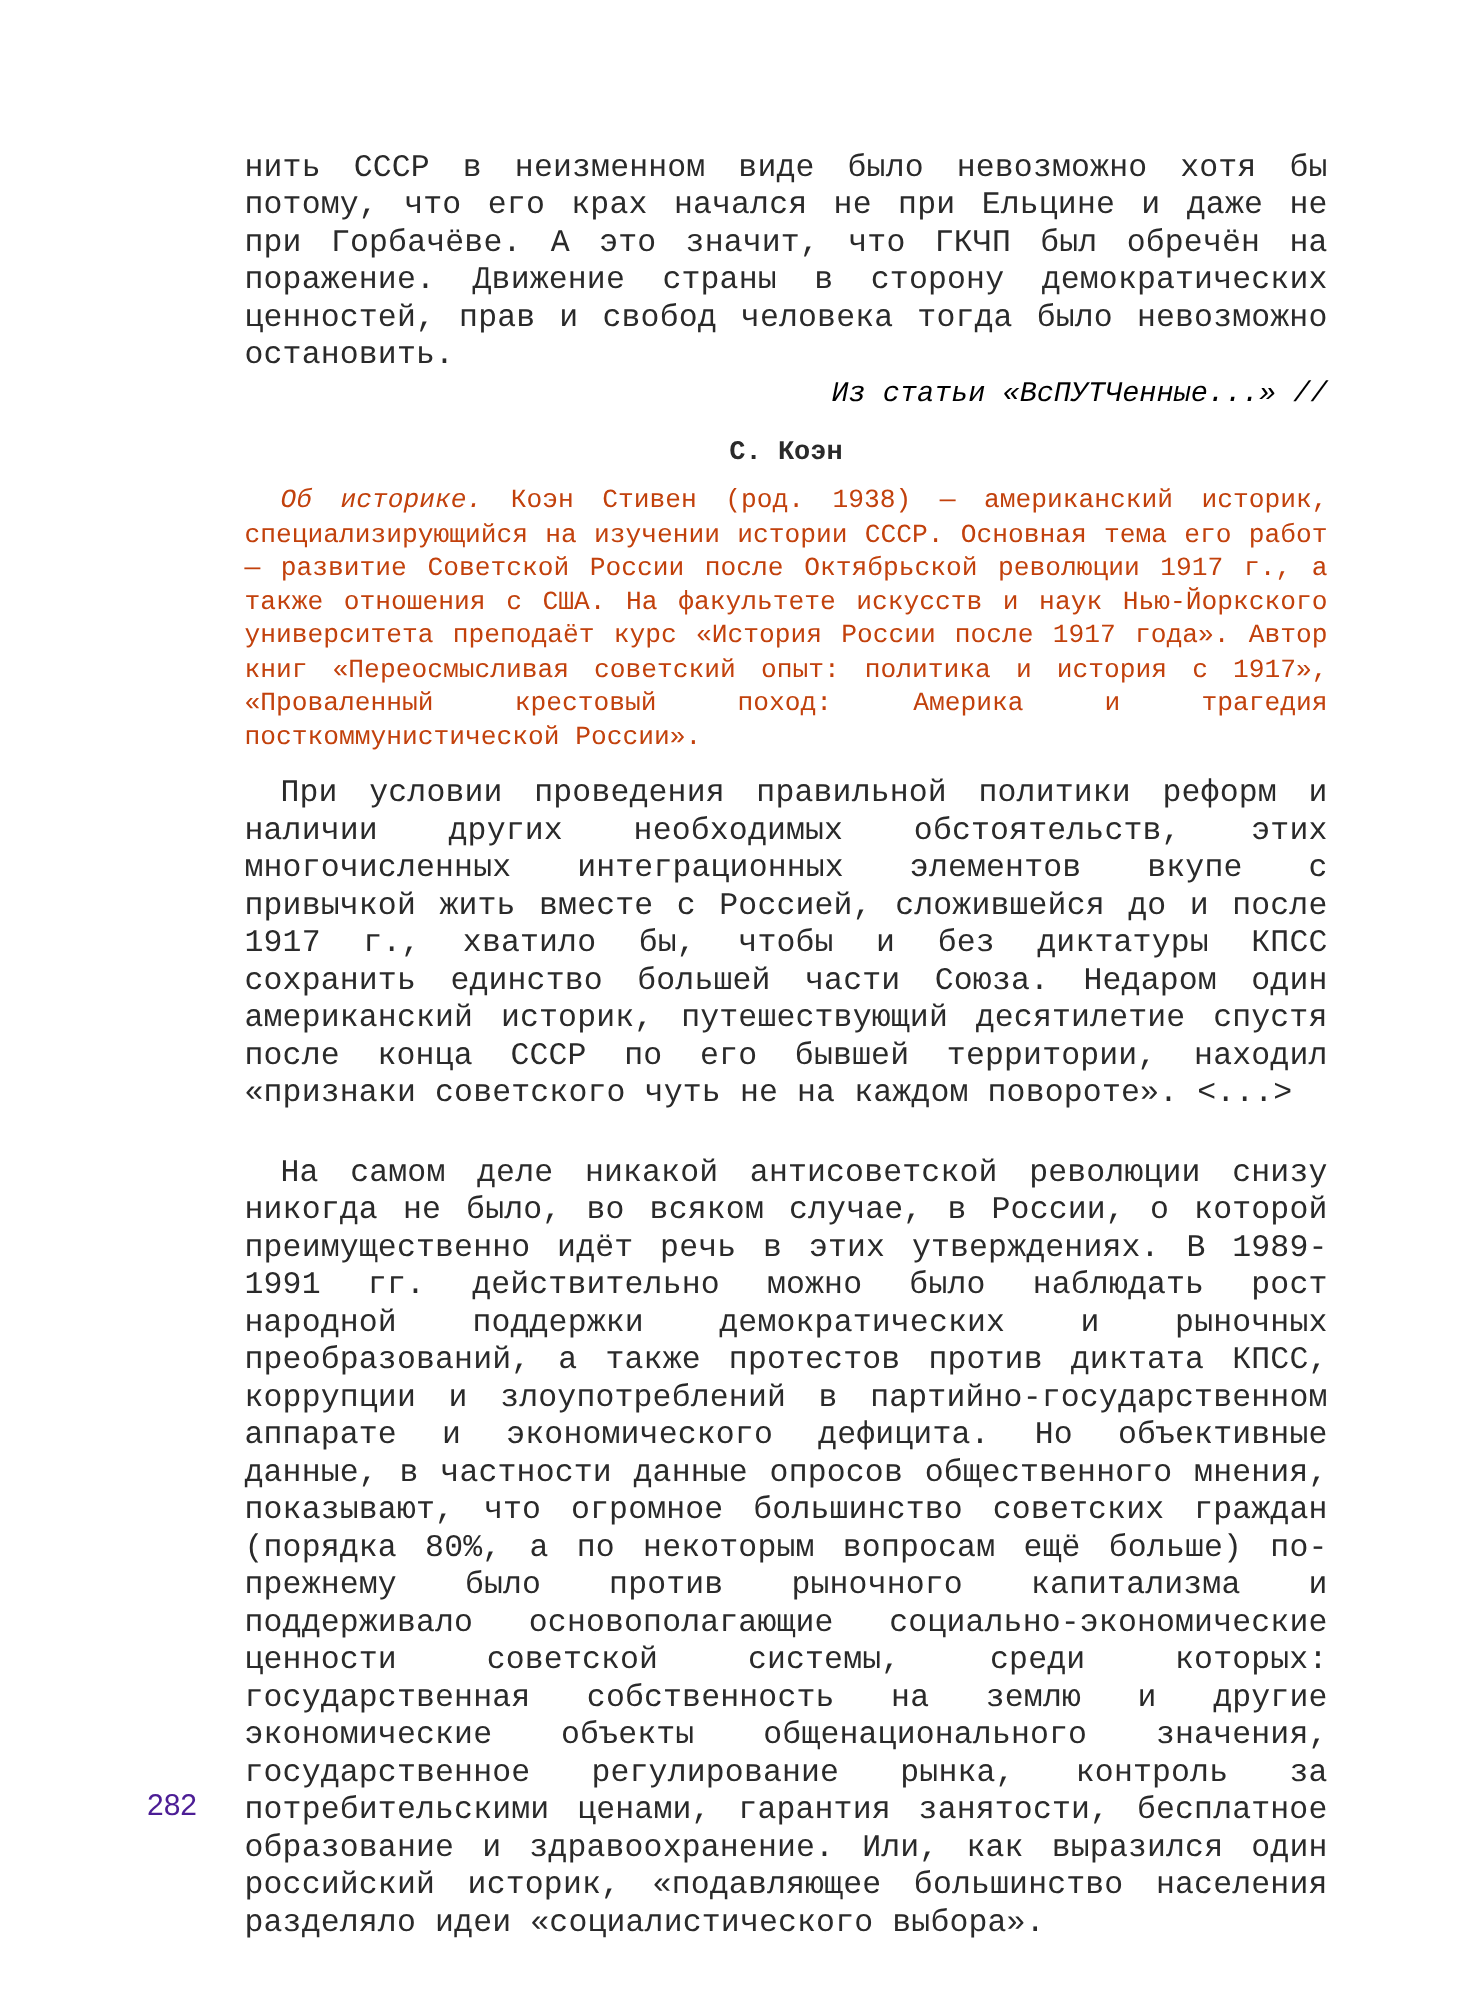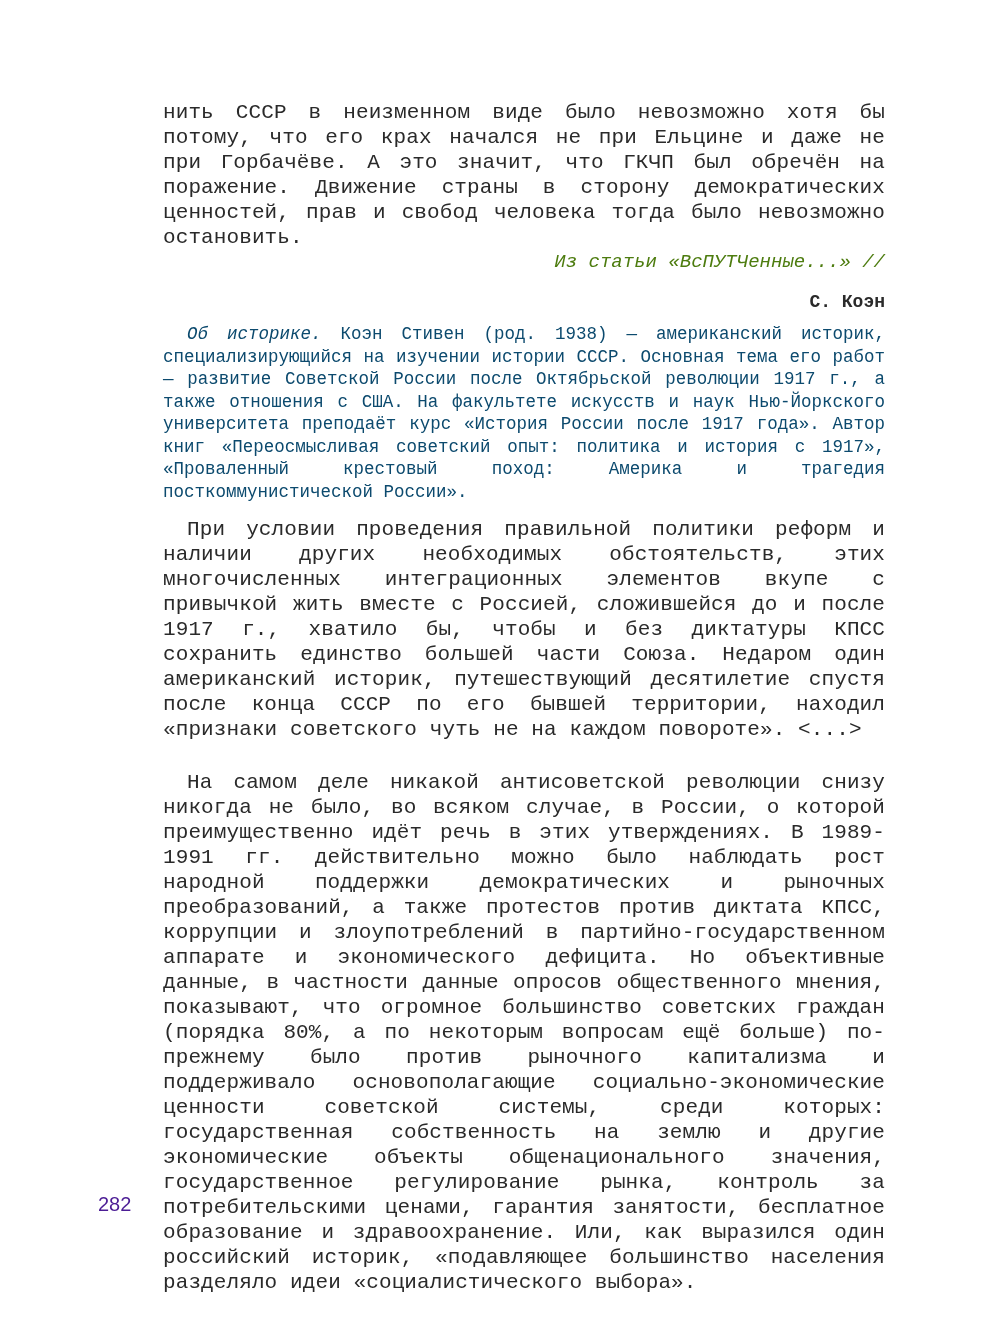--- a/index.html
+++ b/index.html
@@ -29,36 +29,36 @@
       margin: 0;
       letter-spacing: 0.1px;
     }
     .indent { text-indent: 24px; }
     .source {
       text-align: right;
       font-style: italic;
       font-size: 19px;
       line-height: 25px;
       margin: 0;
-      color: #4d7c0f;
+      color: #000000;
     }
     .author-heading {
-      text-align: right;
+      text-align: center;
       font-weight: bold;
       font-size: 18px;
       line-height: 22px;
       margin: 16px 0 10px 0;
     }
     .bio {
       font-size: 17.5px;
       line-height: 22.5px;
       text-align: justify;
       margin: 0;
       text-indent: 24px;
-      color: #0c4a6e;
+      color: #c2410c;
     }
     .bio .lead { font-style: italic; }
     .gap-md { height: 14px; }
     .gap-lg { height: 28px; }
     .page-number {
       position: absolute;
       left: 98px;
       top: 1193px;
       font-family: "Liberation Sans", "DejaVu Sans", sans-serif;
       font-size: 20px;

